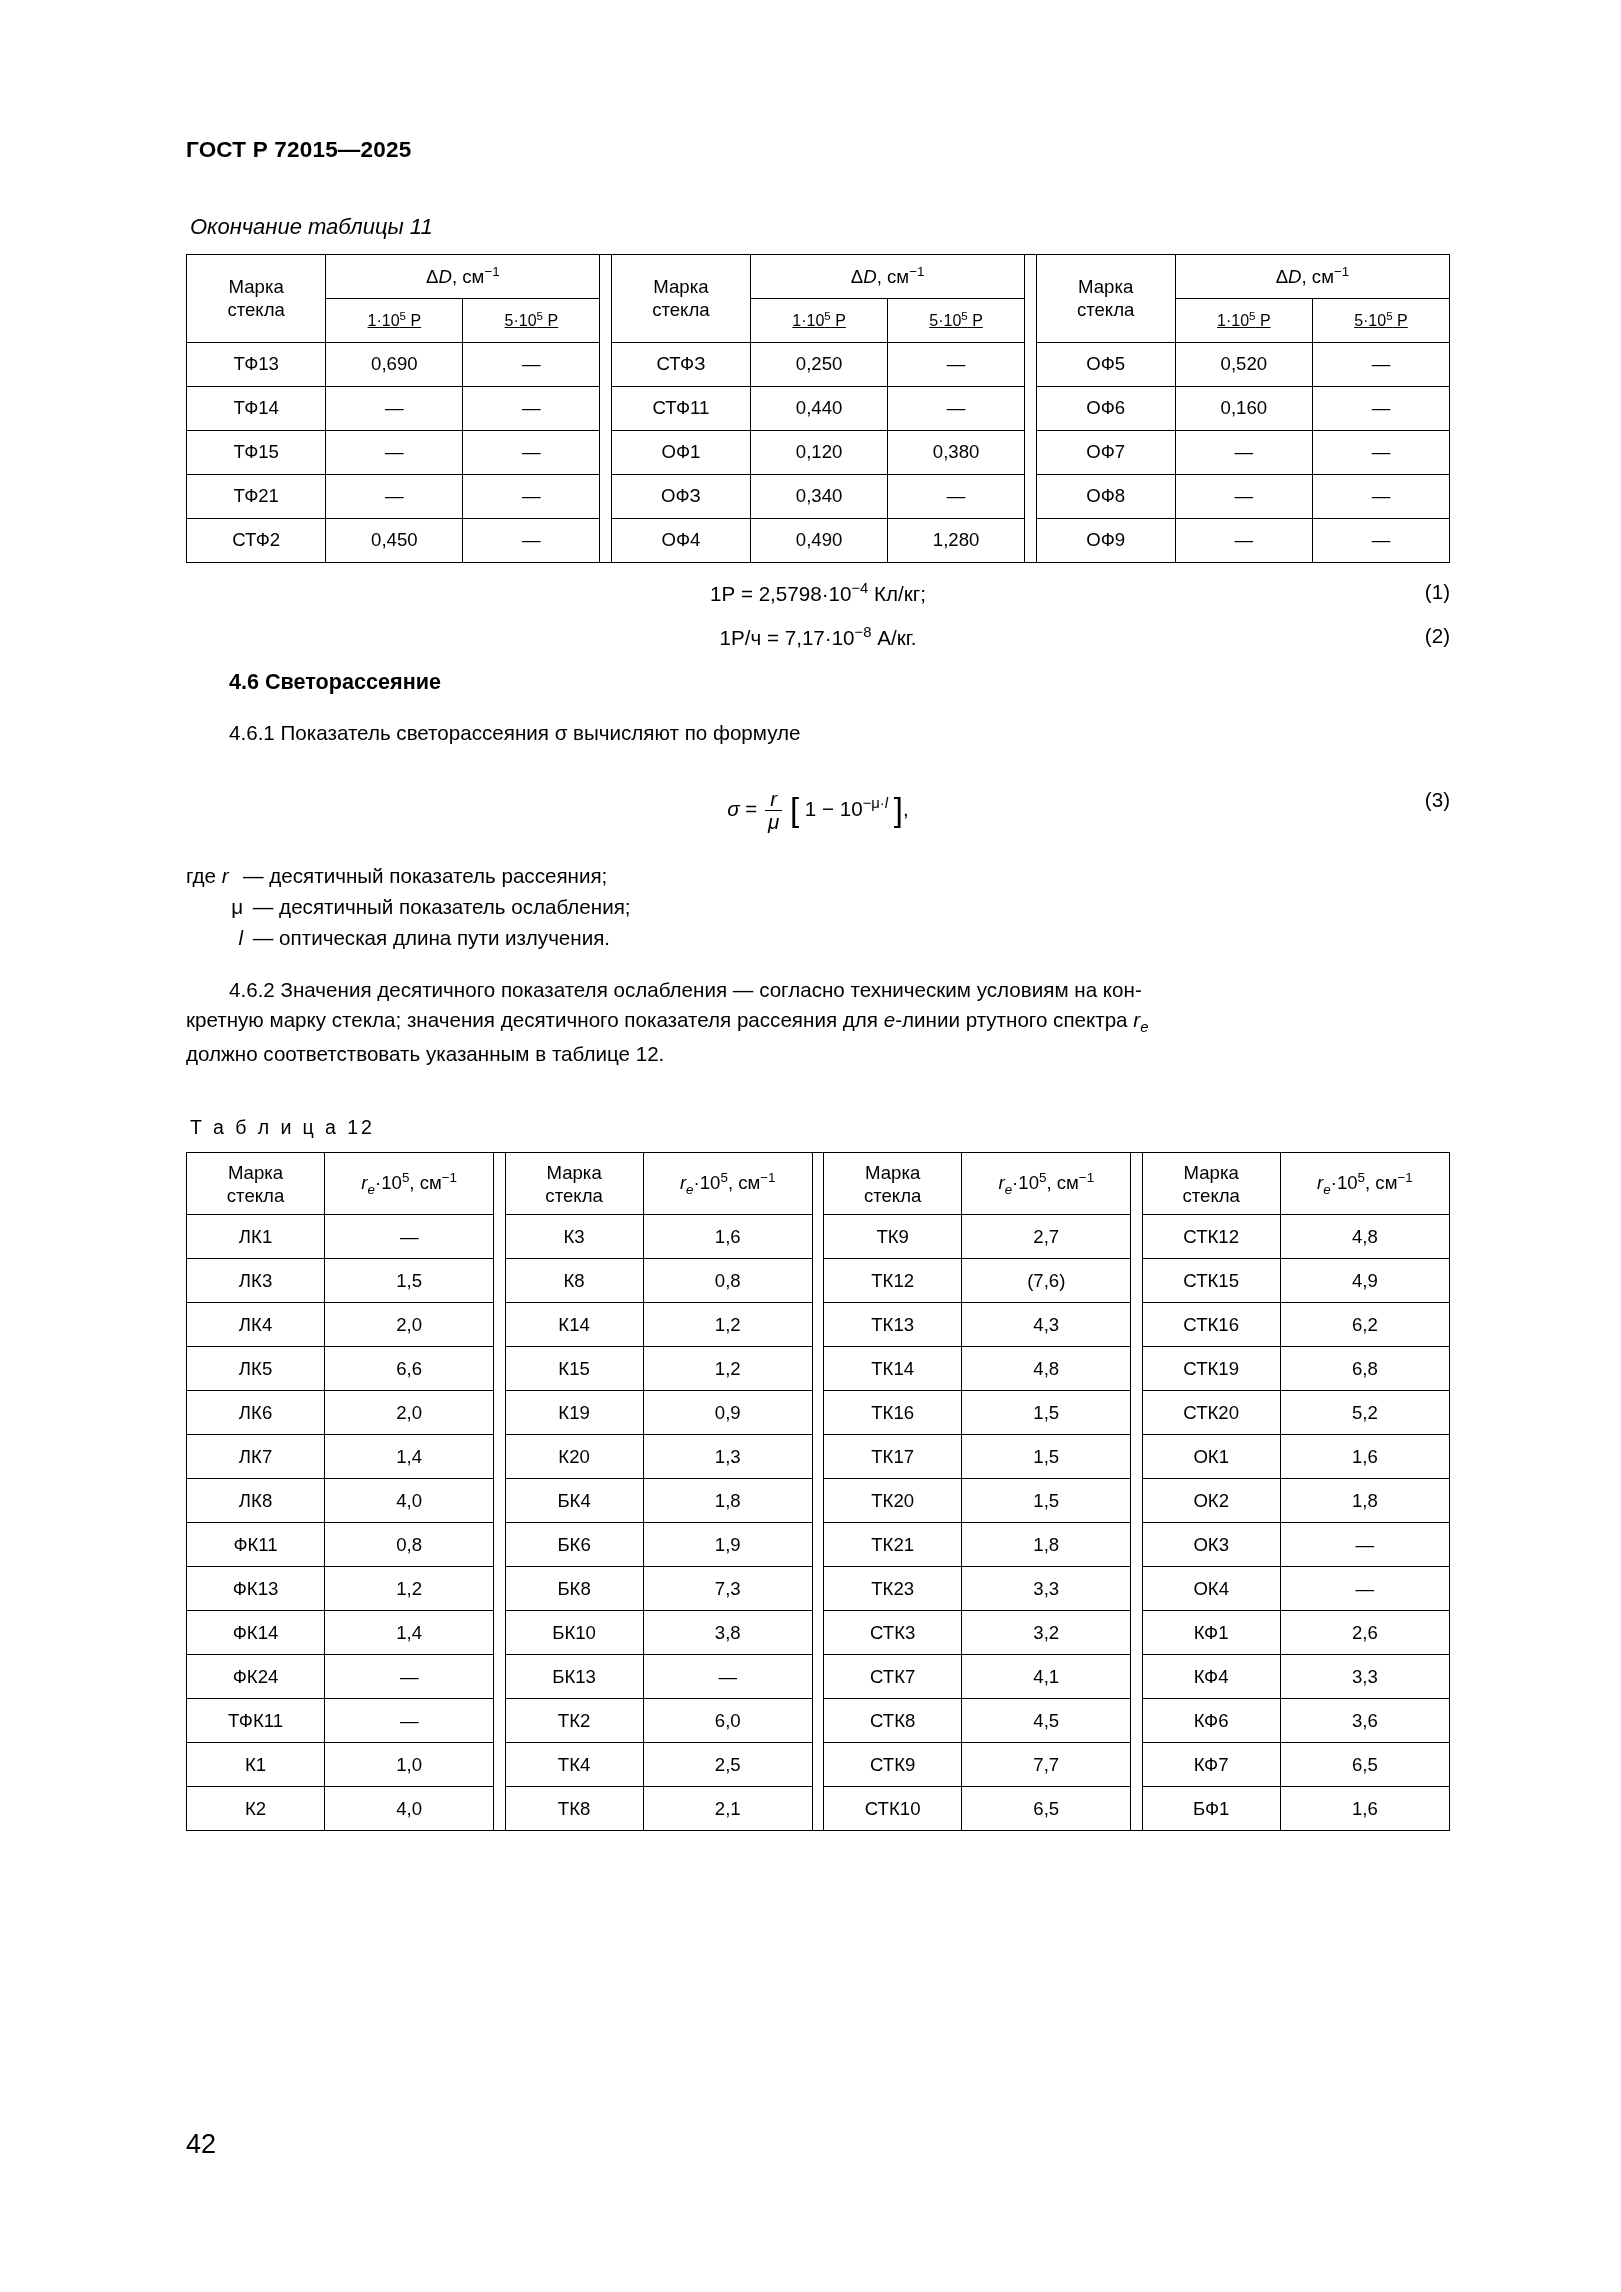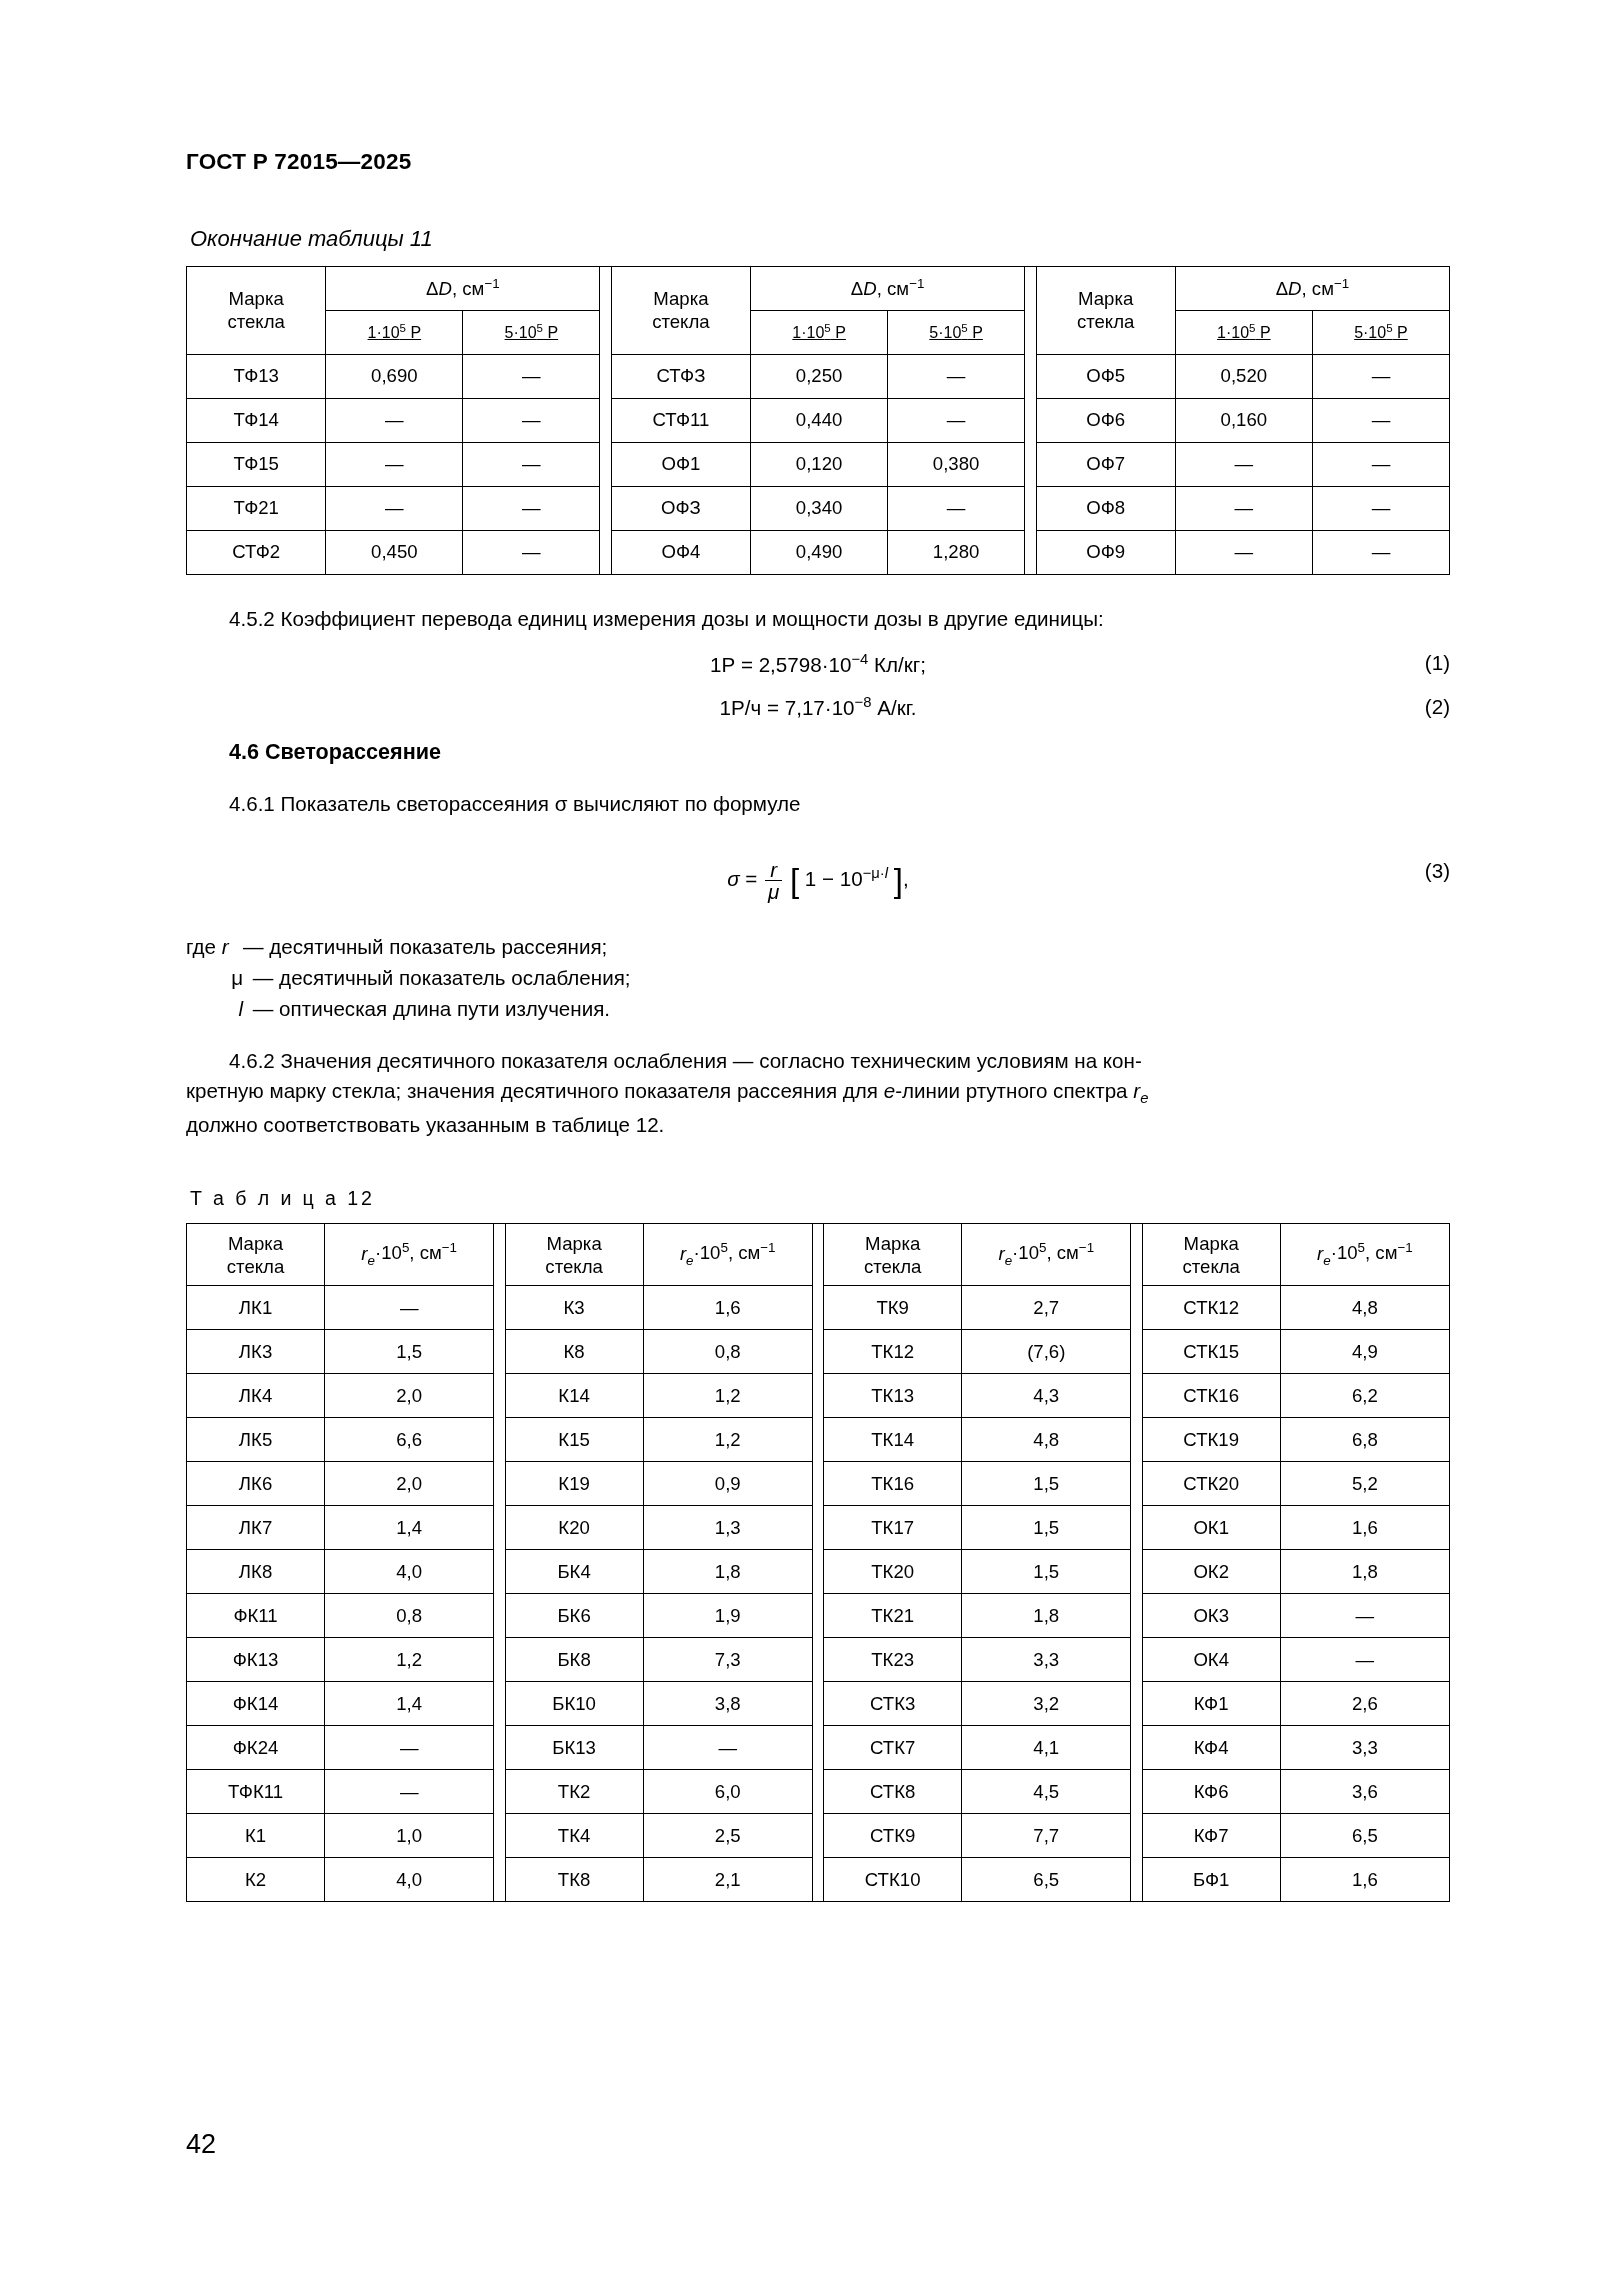--- a/index.html
+++ b/index.html
@@ -17,21 +17,21 @@
   }
   .page {
     position: absolute;
     left: 0; top: 0;
     width: 1621px;
     height: 2293px;
   }
   .content {
     position: absolute;
     left: 186px;
-    top: 149px;
+    top: 137px;
     width: 1264px;
   }
   .header-code {
     font-size: 22.5px;
     font-weight: bold;
     letter-spacing: 0.2px;
     margin: 0 0 51px 0;
   }
   .table-caption-italic {
     font-size: 22px;
@@ -267,23 +267,20 @@
           <td>ОФ4</td>
           <td>0,490</td>
           <td>1,280</td>
           <td>ОФ9</td>
           <td>—</td>
           <td>—</td>
         </tr>
       </tbody>
     </table>
 
-    <div class="para-block" style="margin-top:29px">
-      <p class="body indent">4.5.2 Коэффициент перевода единиц измерения дозы и мощности дозы в другие единицы:</p>
-    </div>
 
     <div class="formula-line">
       <span>1Р = 2,5798·10<sup>−4</sup> Кл/кг;</span>
       <span class="formula-num">(1)</span>
     </div>
 
     <div class="formula-line">
       <span>1Р/ч = 7,17·10<sup>−8</sup> А/кг.</span>
       <span class="formula-num">(2)</span>
     </div>

